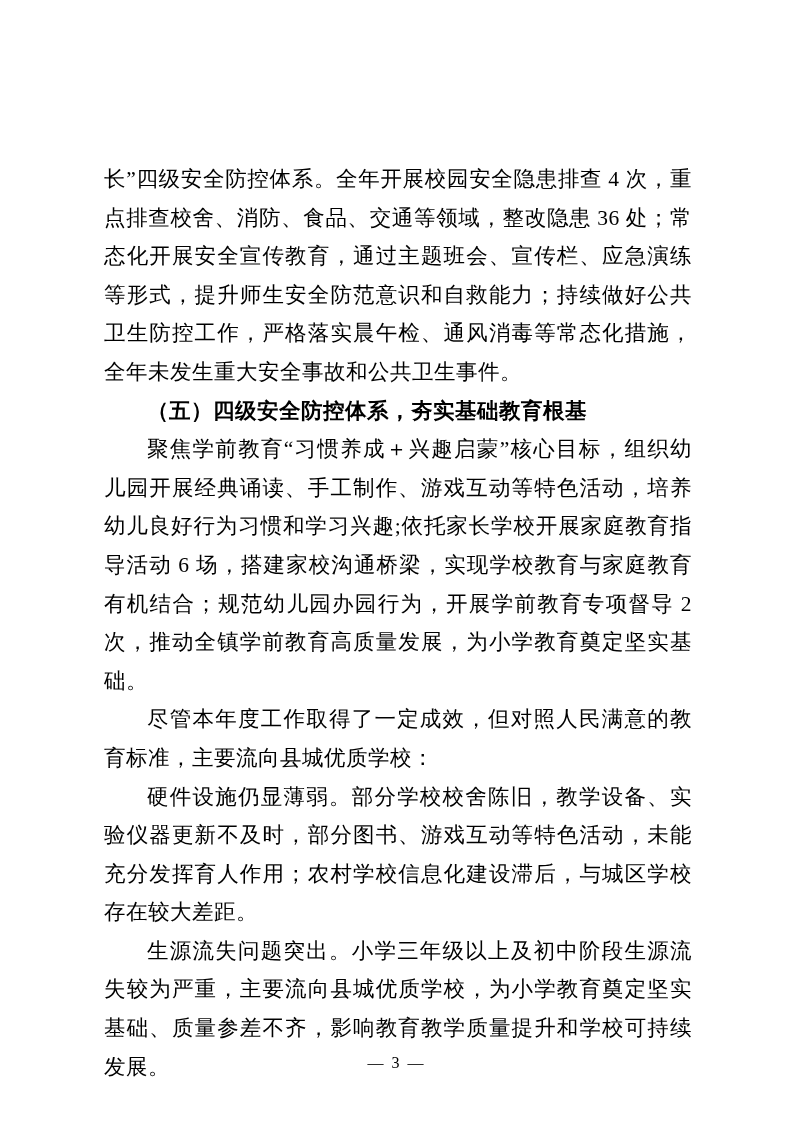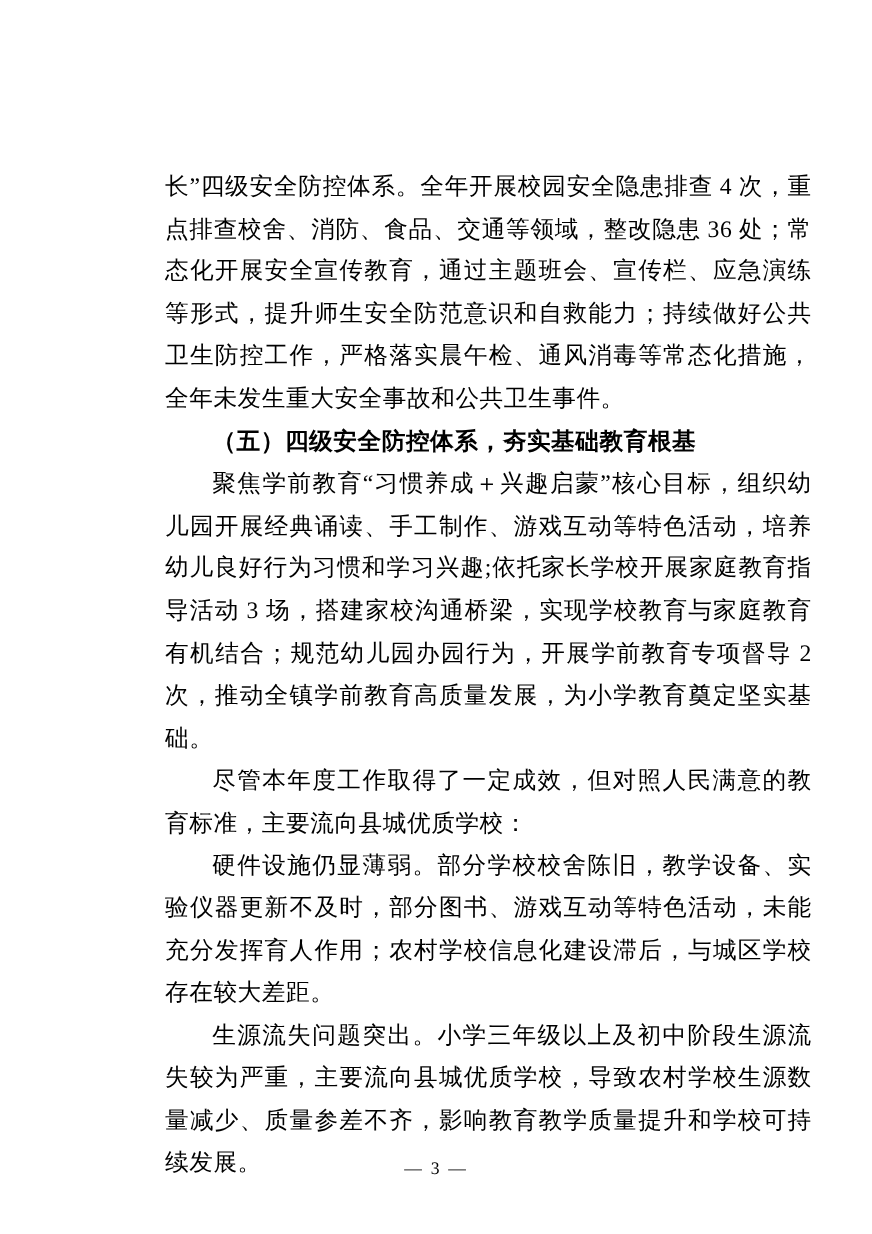--- a/index.html
+++ b/index.html
@@ -11,24 +11,23 @@
     position: relative;
     width: 793px;
     height: 1122px;
     background: #ffffff;
     overflow: hidden;
     font-family: "Liberation Serif", "DejaVu Serif", serif;
     color: #000000;
   }
   .content {
     position: absolute;
-    top: 150px;
+    top: 160px;
     left: 104px;
     width: 588px;
-    margin-left: 46px;
   }
   .content p {
     margin: 0;
     padding: 0;
     font-size: 21.5px;
     line-height: 38.6px;
     text-align: justify;
     text-justify: inter-ideograph;
     letter-spacing: 0.5px;
     word-break: break-all;
@@ -51,19 +50,19 @@
     letter-spacing: 2px;
   }
 </style>
 </head>
 <body>
 
 <div class="page">
   <div class="content">
       <p class="">长”四级安全防控体系。全年开展校园安全隐患排查 4 次，重点排查校舍、消防、食品、交通等领域，整改隐患 36 处；常态化开展安全宣传教育，通过主题班会、宣传栏、应急演练等形式，提升师生安全防范意识和自救能力；持续做好公共卫生防控工作，严格落实晨午检、通风消毒等常态化措施，全年未发生重大安全事故和公共卫生事件。</p>
       <p class="heading indent">（五）四级安全防控体系，夯实基础教育根基</p>
-      <p class="indent">聚焦学前教育“习惯养成＋兴趣启蒙”核心目标，组织幼儿园开展经典诵读、手工制作、游戏互动等特色活动，培养幼儿良好行为习惯和学习兴趣;依托家长学校开展家庭教育指导活动 3 场，搭建家校沟通桥梁，实现学校教育与家庭教育有机结合；规范幼儿园办园行为，开展学前教育专项督导 2 次，推动全镇学前教育高质量发展，为小学教育奠定坚实基础。</p>
+      <p class="indent">聚焦学前教育“习惯养成＋兴趣启蒙”核心目标，组织幼儿园开展经典诵读、手工制作、游戏互动等特色活动，培养幼儿良好行为习惯和学习兴趣;依托家长学校开展家庭教育指导活动 6 场，搭建家校沟通桥梁，实现学校教育与家庭教育有机结合；规范幼儿园办园行为，开展学前教育专项督导 2 次，推动全镇学前教育高质量发展，为小学教育奠定坚实基础。</p>
       <p class="indent">尽管本年度工作取得了一定成效，但对照人民满意的教育标准，主要流向县城优质学校：</p>
       <p class="indent">硬件设施仍显薄弱。部分学校校舍陈旧，教学设备、实验仪器更新不及时，部分图书、游戏互动等特色活动，未能充分发挥育人作用；农村学校信息化建设滞后，与城区学校存在较大差距。</p>
-      <p class="indent">生源流失问题突出。小学三年级以上及初中阶段生源流失较为严重，主要流向县城优质学校，导致农村学校生源数量减少、质量参差不齐，影响教育教学质量提升和学校可持续发展。</p>
+      <p class="indent">生源流失问题突出。小学三年级以上及初中阶段生源流失较为严重，主要流向县城优质学校，为小学教育奠定坚实基础、质量参差不齐，影响教育教学质量提升和学校可持续发展。</p>
     </div>
   <div class="footer">— 3 —</div>
 </div>
 
 </body></html>

